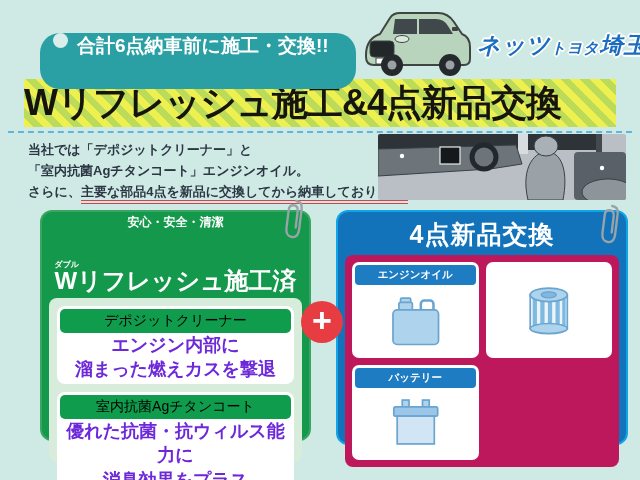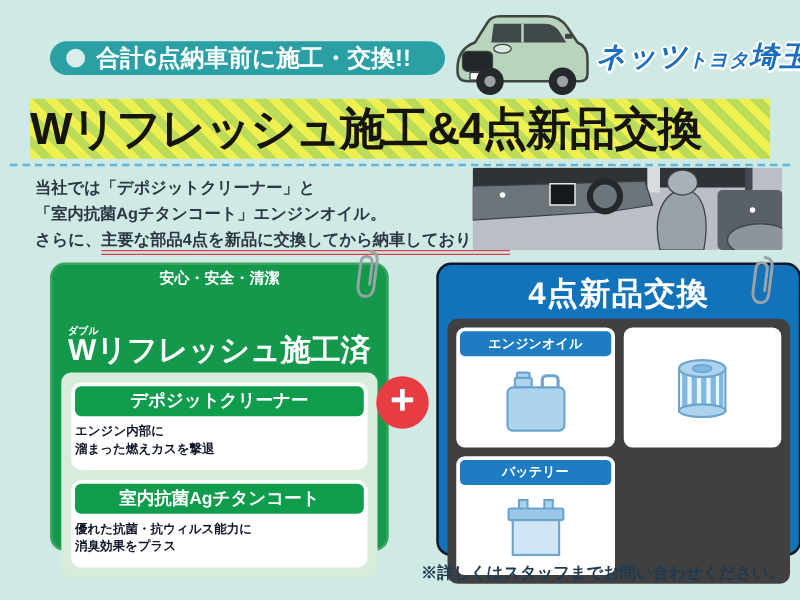--- a/index.html
+++ b/index.html
@@ -4,23 +4,23 @@
 <style>
   * { margin:0; padding:0; box-sizing:border-box; }
   html,body { width:640px; height:480px; }
   .canvas {
     position:relative; width:640px; height:480px; overflow:hidden;
     background:#cfe9e5;
     font-family:"Liberation Sans", sans-serif;
   }
   
   .badge {
-    position:absolute; left:40px; top:33px; width:316px; height:27px;
+    position:absolute; left:40px; top:33px; width:316px; height:56px;
     background:#2aa0a4; border-radius:20px;
-    display:flex; align-items:center; z-index:2;
+    display:flex; align-items:flex-start; z-index:2;
   }
   .badge-dot {
     width:15px; height:15px; border-radius:50%; background:#d9edeb;
     margin-left:13px; flex:0 0 auto;
   }
   .badge-label {
     color:#fff; font-weight:bold; font-size:19px; margin-left:9px;
     white-space:nowrap; letter-spacing:0;
   }
   
@@ -61,43 +61,43 @@
   .pg-tag { font-size:12px; font-weight:bold; }
   .pg-title { display:inline-block; position:relative; font-size:24px; font-weight:900; letter-spacing:0;margin-top:39px; }
   .pg-ruby { position:absolute; left:0; top:-7px; font-size:8px; font-weight:bold; }
   .pg-inner {
     margin:3px 7px 7px; background:#d7ecdb; border-radius:8px;
     padding:8px; display:flex; flex-direction:column; gap:8px;
     height:164px;
   }
   .g-item { background:#fff; border-radius:8px; padding:3px; flex:1; display:flex; flex-direction:column; }
   .g-item-h {
-    background:#0f9d4d; color:#ffffff; text-align:center;
-    font-size:14px; font-weight:bold; padding:3px 0; border-radius:5px;
+    background:#0f9d4d; color:#000000; text-align:center;
+    font-size:14px; font-weight:normal; padding:3px 0; border-radius:5px;
     white-space:nowrap;
   }
   .g-item-b {
     flex:1; display:flex; flex-direction:column; justify-content:center;
-    font-size:10px; font-weight:bold; color:#0f172a; line-height:1.35;
+    text-align:center; font-size:18px; font-weight:bold; color:#6d28d9; line-height:1.35;
   }
   
   .plus {
     position:absolute; left:301px; top:301px; width:42px; height:42px; z-index:5;
     background:#e73c42; border-radius:50%;
     display:flex; align-items:center; justify-content:center;
     color:#fff; font-size:34px; font-weight:900; line-height:1; padding-bottom:4px;
   }
   
   .panel-blue {
-    left:349px; top:210px; width:292px; height:235px;
-    background:#1273ba; border:2px solid #0f172a;
+    left:336px; top:210px; width:292px; height:235px;
+    background:#1273ba; border:2px solid #0ea5e9;
   }
   .pb-title { text-align:center; color:#fff; font-size:25px; font-weight:900; padding:6px 0 4px; letter-spacing:1px; }
   .pb-inner {
-    margin:0 7px 7px; background:#404040; border-radius:8px; padding:7px;
+    margin:0 7px 7px; background:#be185d; border-radius:8px; padding:7px;
     display:grid; grid-template-columns:1fr 1fr; gap:7px; height:212px;
   }
   .b-cell { background:#fff; border-radius:7px; padding:3px; display:flex; flex-direction:column; }
   .b-cell-h {
     background:#1e7cc3; color:#fff; text-align:center; font-size:10.5px; font-weight:bold;
     padding:3px 0; border-radius:4px; white-space:nowrap;
   }
   .b-cell-b { flex:1; display:flex; align-items:center; justify-content:center; }
   .b-cell-b svg { height:54px; }
   
@@ -252,15 +252,14 @@
     <svg viewBox="0 0 22 46" width="20" height="46">
       <path d="M11 3 C16 3 18 6 18 11 L18 34 C18 40 15 43 11 43 C7 43 4 40 4 34 L4 14 C4 10 6 8 9 8 C12 8 14 10 14 14 L14 32" fill="none" stroke="#99a3a8" stroke-width="2.6" stroke-linecap="round"></path>
     </svg>
   </div>
   <div class="clip clip-blue">
     <svg viewBox="0 0 22 46" width="20" height="46">
       <path d="M11 3 C16 3 18 6 18 11 L18 34 C18 40 15 43 11 43 C7 43 4 40 4 34 L4 14 C4 10 6 8 9 8 C12 8 14 10 14 14 L14 32" fill="none" stroke="#99a3a8" stroke-width="2.6" stroke-linecap="round"></path>
     </svg>
   </div>
 
-  <div class="note">※詳しくはスタッフまでお問い合わせください。</div>
 
 </div>
 
 </body></html>

